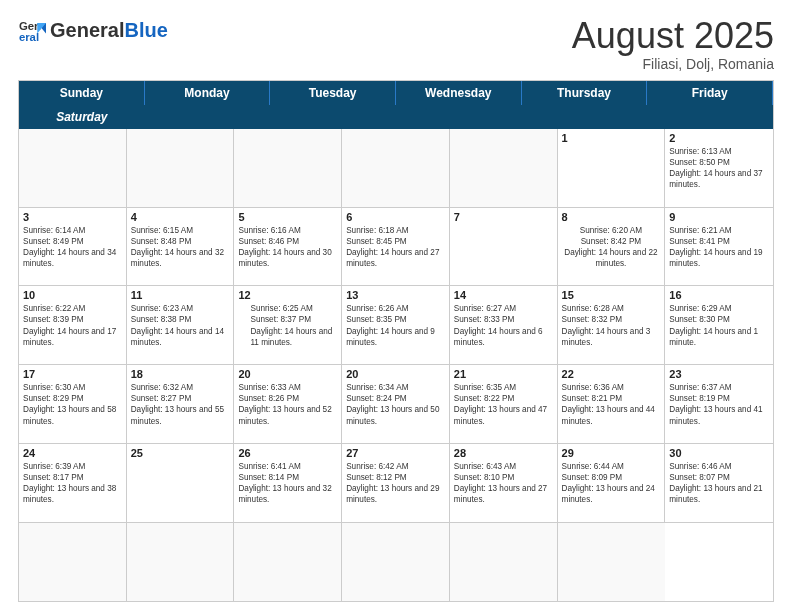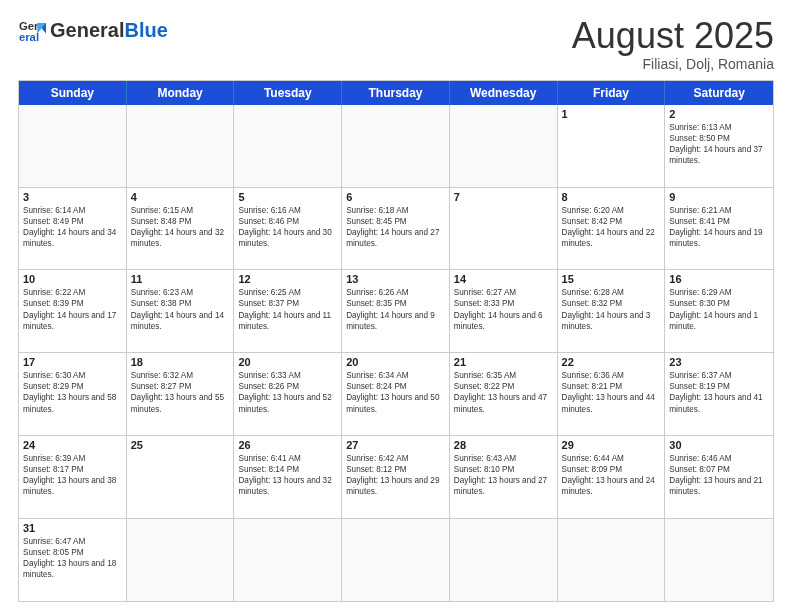--- a/index.html
+++ b/index.html
@@ -47,32 +47,32 @@
       color: #555;
     }
     .calendar {
       flex: 1;
       display: flex;
       flex-direction: column;
       border: 1px solid #ccc;
     }
     .cal-header-row {
       display: grid;
-      grid-template-columns: repeat(7, 1fr);
-      background: #1d4ed8;
+      grid-template-columns: repeat(6, 1fr);
+      background: #0c4a6e;
     }
     .cal-header-cell {
       color: #fff;
       text-align: center;
       font-size: 12px;
       font-weight: bold;
       padding: 5px 2px;
       border-right: 1px solid #2979c7;
     }
-    .cal-header-cell:last-child { border-right: none; }
+    .cal-header-cell:last-child { border-right: none; font-style: italic; }
     .cal-body {
       flex: 1;
       display: flex;
       flex-direction: column;
     }
     .cal-row {
       display: grid;
       grid-template-columns: repeat(7, 1fr);
       flex: 1;
       border-top: 1px solid #ccc;
@@ -125,22 +125,22 @@
       <div class="month-title">August 2025</div>
       <div class="subtitle">Filiasi, Dolj, Romania</div>
     </div>
   </div>
 
   <div class="calendar">
     <div class="cal-header-row">
     <div class="cal-header-cell">Sunday</div>
         <div class="cal-header-cell">Monday</div>
         <div class="cal-header-cell">Tuesday</div>
+        <div class="cal-header-cell">Wednesday</div>
         <div class="cal-header-cell">Thursday</div>
-        <div class="cal-header-cell">Wednesday</div>
         <div class="cal-header-cell">Friday</div>
         <div class="cal-header-cell">Saturday</div>
       </div>
     <div class="cal-body">
     <div class="cal-row">
           <div class="cal-cell empty"></div>
           <div class="cal-cell empty"></div>
           <div class="cal-cell empty"></div>
           <div class="cal-cell empty"></div>
           <div class="cal-cell empty"></div>
@@ -177,21 +177,21 @@
             <span class="day-num">6</span>
             <div class="day-info" style="white-space: pre-line;">Sunrise: 6:18 AM
 Sunset: 8:45 PM
 Daylight: 14 hours and 27 minutes.</div>
           </div>
           <div class="cal-cell">
             <span class="day-num">7</span>
           </div>
           <div class="cal-cell">
             <span class="day-num">8</span>
-            <div class="day-info" style="white-space: pre-line;">Sunrise: 6:20 AM
+            <div class="day-info" style="white-space: pre-line; text-align: center;">Sunrise: 6:20 AM
 Sunset: 8:42 PM
 Daylight: 14 hours and 22 minutes.</div>
           </div>
           <div class="cal-cell">
             <span class="day-num">9</span>
             <div class="day-info" style="white-space: pre-line;">Sunrise: 6:21 AM
 Sunset: 8:41 PM
 Daylight: 14 hours and 19 minutes.</div>
           </div>
         </div>
@@ -203,21 +203,21 @@
 Daylight: 14 hours and 17 minutes.</div>
           </div>
           <div class="cal-cell">
             <span class="day-num">11</span>
             <div class="day-info" style="white-space: pre-line;">Sunrise: 6:23 AM
 Sunset: 8:38 PM
 Daylight: 14 hours and 14 minutes.</div>
           </div>
           <div class="cal-cell">
             <span class="day-num">12</span>
-            <div class="day-info" style="white-space: pre-line;">Sunrise: 6:25 AM
+            <div class="day-info" style="white-space: pre-line; margin-left: 12px;">Sunrise: 6:25 AM
 Sunset: 8:37 PM
 Daylight: 14 hours and 11 minutes.</div>
           </div>
           <div class="cal-cell">
             <span class="day-num">13</span>
             <div class="day-info" style="white-space: pre-line;">Sunrise: 6:26 AM
 Sunset: 8:35 PM
 Daylight: 14 hours and 9 minutes.</div>
           </div>
           <div class="cal-cell">
@@ -318,26 +318,20 @@
 Daylight: 13 hours and 24 minutes.</div>
           </div>
           <div class="cal-cell">
             <span class="day-num">30</span>
             <div class="day-info" style="white-space: pre-line;">Sunrise: 6:46 AM
 Sunset: 8:07 PM
 Daylight: 13 hours and 21 minutes.</div>
           </div>
         </div>
         <div class="cal-row">
-          <div class="cal-cell">
-            <span class="day-num">31</span>
-            <div class="day-info" style="white-space: pre-line;">Sunrise: 6:47 AM
-Sunset: 8:05 PM
-Daylight: 13 hours and 18 minutes.</div>
-          </div>
           <div class="cal-cell empty"></div>
           <div class="cal-cell empty"></div>
           <div class="cal-cell empty"></div>
           <div class="cal-cell empty"></div>
           <div class="cal-cell empty"></div>
           <div class="cal-cell empty"></div>
         </div>
       </div>
   </div>
 </div>

